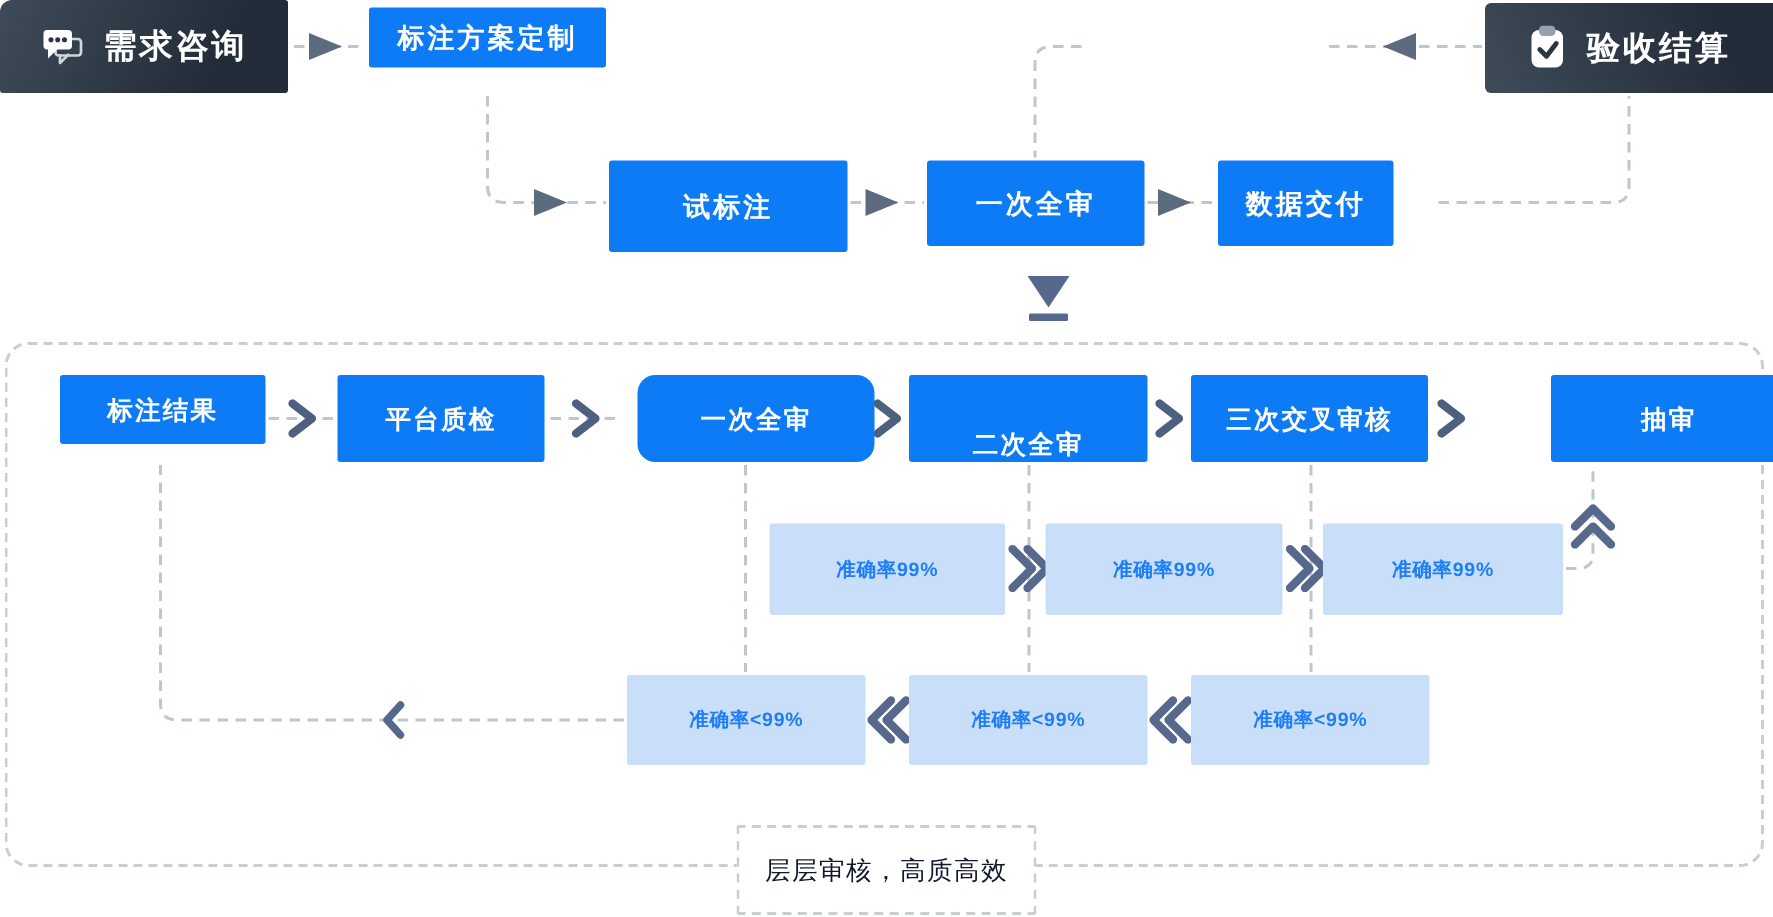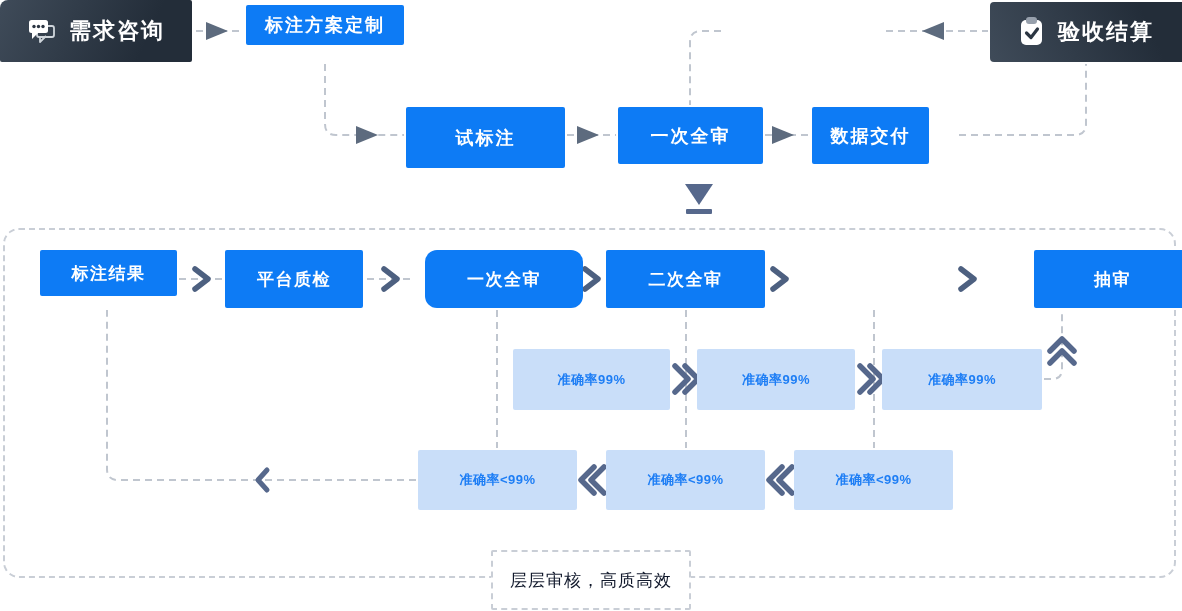--- a/index.html
+++ b/index.html
@@ -156,22 +156,25 @@
 
   <div class="node blue" style="left:40px;top:250px;width:137px;height:46px;">
     <span>标注结果</span>
   </div>
   <div class="node blue" style="left:225px;top:250px;width:138px;height:58px;align-items:center;">
     <span>平台质检</span>
   </div>
   <div class="node blue" style="left:425px;top:250px;width:158px;height:58px;border-radius:12px;">
     <span>一次全审</span>
   </div>
-  <div class="node blue" style="left:606px;top:250px;width:159px;height:58px;">
+  <div class="node blue" style="left:606px;top:250px;width:159px;height:58px;align-items:flex-end;">
     <span>二次全审</span>
+  </div>
+  <div class="node blue" style="left:794px;top:250px;width:158px;height:58px;">
+    <span>三次交叉审核</span>
   </div>
   <div class="node blue" style="left:1034px;top:250px;width:157px;height:58px;">
     <span>抽审</span>
   </div>
 
   <div class="node badge" style="left:513px;top:349px;width:157px;height:61px;">
     <span>准确率99%</span>
   </div>
   <div class="node badge" style="left:697px;top:349px;width:158px;height:61px;">
     <span>准确率99%</span>

